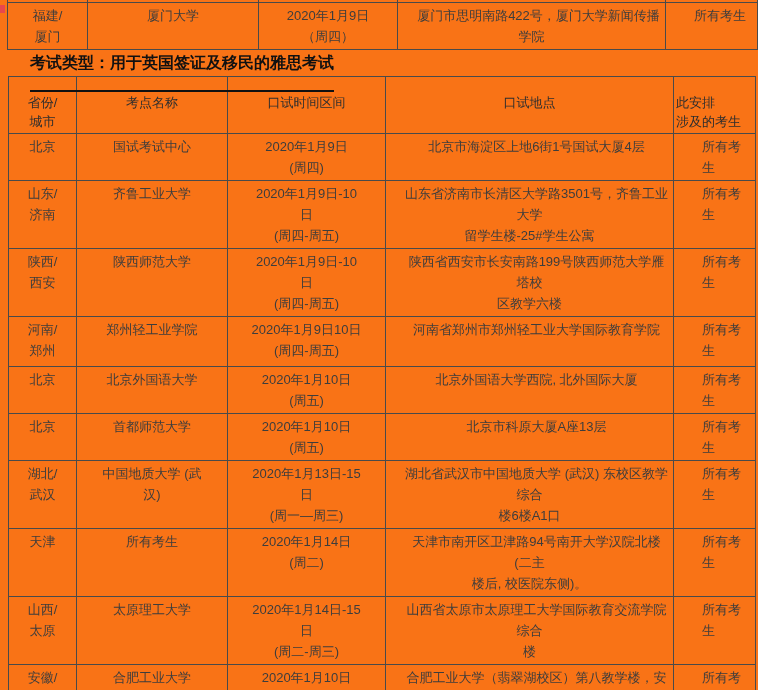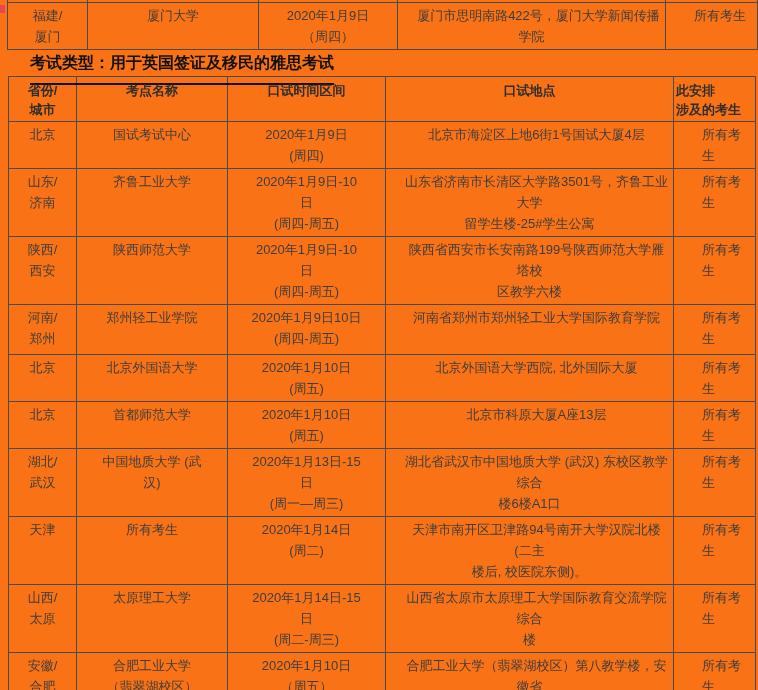--- a/index.html
+++ b/index.html
@@ -37,32 +37,32 @@
   .main-table col:nth-child(5){width:82px;}
 
   tr.sliver td{height:2px;border-top:none;padding:0;}
 
   .c1{text-align:center;}
   .c2{text-align:center;}
   .c3{text-align:center;margin-left:12px;}
   .c4{text-align:center;text-indent:14px;padding-left:5px;padding-right:5px;}
   .c5{padding-left:28px;padding-right:3px;}
 
-  tr.head td{font-weight:bold;color:#2e2e2e;line-height:19px;padding-top:4px;}
+  tr.head td{font-weight:normal;color:#2e2e2e;line-height:19px;padding-top:16px;}
   tr.head .h5{text-align:left;padding-left:2px;padding-right:5px;}
 
   .doc-title{
     margin:2px 0 2px 30px;
     height:22px;
     font-size:16px;
     font-weight:bold;
     color:#111;
     line-height:22px;
   }
-  .doc-title span{border-bottom:2px solid #111;display:inline-block;padding-bottom:8px;font-family:Liberation Mono, monospace;}
+  .doc-title span{border-bottom:2px solid #111;display:inline-block;padding-bottom:16px;}
 </style>
 </head>
 <body>
 
 <div class="page">
 
   <div class="artifact" style="background: rgb(232, 72, 77);"></div>
 
   <table class="top-table">
     <colgroup>

